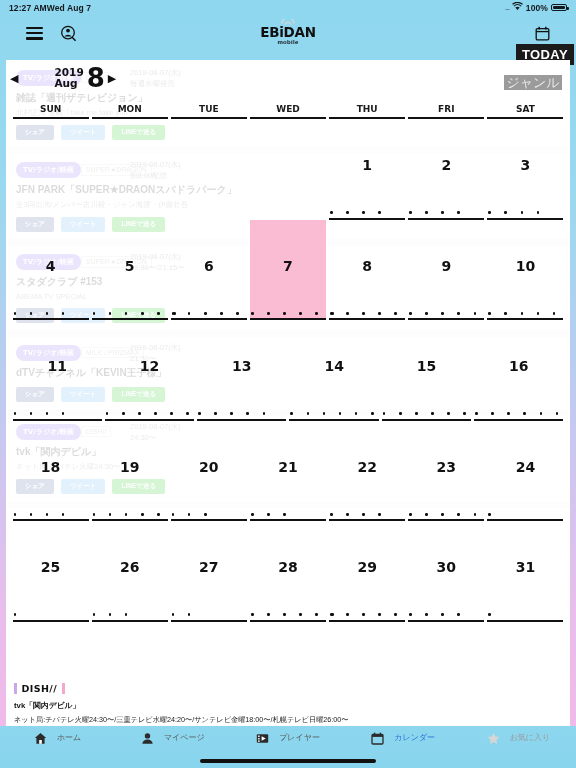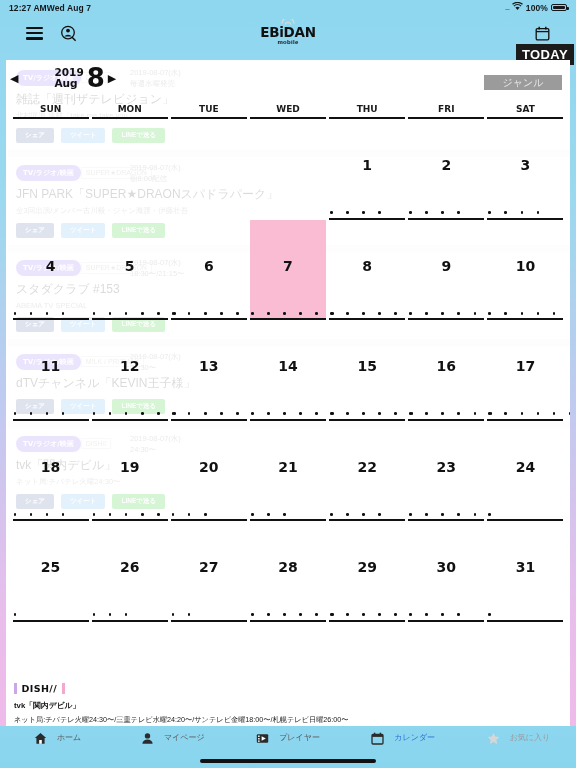--- a/index.html
+++ b/index.html
@@ -79,21 +79,21 @@
     position: absolute; inset: 0; opacity: .16; pointer-events: none;
     padding: 2px 0 0 2px;
   }
   .g-item { padding: 4px 8px 7px 8px; position: relative; }
   .g-tag {
     display:inline-block; background:#8b5cf6; color:#fff; font-size:7px; font-weight:bold;
     padding:3px 7px; border-radius:9px; font-family:"DejaVu Sans",sans-serif;
   }
   .g-meta { position:absolute; left:122px; top:5px; font-size:7.5px; color:#7d7d7d; line-height:1.5;}
   .g-sub { font-size:7px; color:#9a9a9a; margin-top:5px; border:1px solid #ddd; display:inline-block; padding:1px 4px;}
-  .g-title { font-size:12px; font-weight:normal; color:#222; margin-top:5px; }
+  .g-title { font-size:10px; font-weight:bold; color:#222; margin-top:5px; }
   .g-desc { font-size:7.5px; color:#888; margin-top:3px; }
   .g-share { margin-top:7px; display:flex; gap:7px; }
   .g-btn { font-size:6.5px; color:#fff; padding:3px 9px; border-radius:2px; font-weight:bold;}
   .g-fb{background:#3b5998;} .g-tw{background:#55acee;} .g-ln{background:#00c300;}
   .g-divider{height:7px;background:#f4f4f6;}
 
   .cal-body { position: absolute; inset: 0; }
 
   
   .month-bar { position: relative; height: 44px; }
@@ -101,22 +101,22 @@
     position:absolute; left: 4px; top: 7px;
     display:flex; align-items:center; gap:3px;
   }
   .arrow { font-size: 11px; color:#111; line-height:1; cursor:pointer;}
   .ym { line-height:1.05; text-align:left;margin-left:33px; }
   .ym-y { font-size: 10.5px; font-weight: bold; color:#111; font-family:"DejaVu Sans",sans-serif;}
   .ym-m { font-size: 10.5px; font-weight: bold; color:#111; font-family:"DejaVu Sans",sans-serif;}
   .mnum { font-size: 26px; font-weight: bold; color:#111; line-height:.85; font-family:"DejaVu Sans",sans-serif;}
   .genre-btn {
     position:absolute; right: 8px; top: 15px;
-    width: 78px; height: 15px; background:#9b9b9b; color:#e9e9e9;
-    font-size: 10px; display:flex; align-items:center; justify-content:center;
+    width: 58px; height: 15px; background:#9b9b9b; color:#e9e9e9;
+    font-size: 13px; display:flex; align-items:center; justify-content:center;
     font-family:"DejaVu Sans",sans-serif;
   }
 
   
   .dow-row { display:flex; padding: 0 5px; }
   .dow {
     flex: 1 1 0; text-align:center;
     font-size: 9px; font-weight: bold; color:#1a1a1a;
     padding-bottom: 3px; border-bottom: 2px solid #111;
     margin: 0 1.5px;
@@ -499,32 +499,20 @@
               <div class="dots">
                 <i></i>
                 <i></i>
                 <i></i>
                 <i></i>
                 <i></i>
                 <i></i>
               </div>
               <div class="underline"></div>
             </div>
-            <div class="cell">
-              <div class="daynum">17</div>
-              <div class="dots">
-                <i></i>
-                <i></i>
-                <i></i>
-                <i></i>
-                <i></i>
-                <i></i>
-              </div>
-              <div class="underline"></div>
-            </div>
           </div>
           <div class="week">
             <div class="cell">
               <div class="daynum">18</div>
               <div class="dots">
                 <i></i>
                 <i></i>
                 <i></i>
                 <i></i>
               </div>

